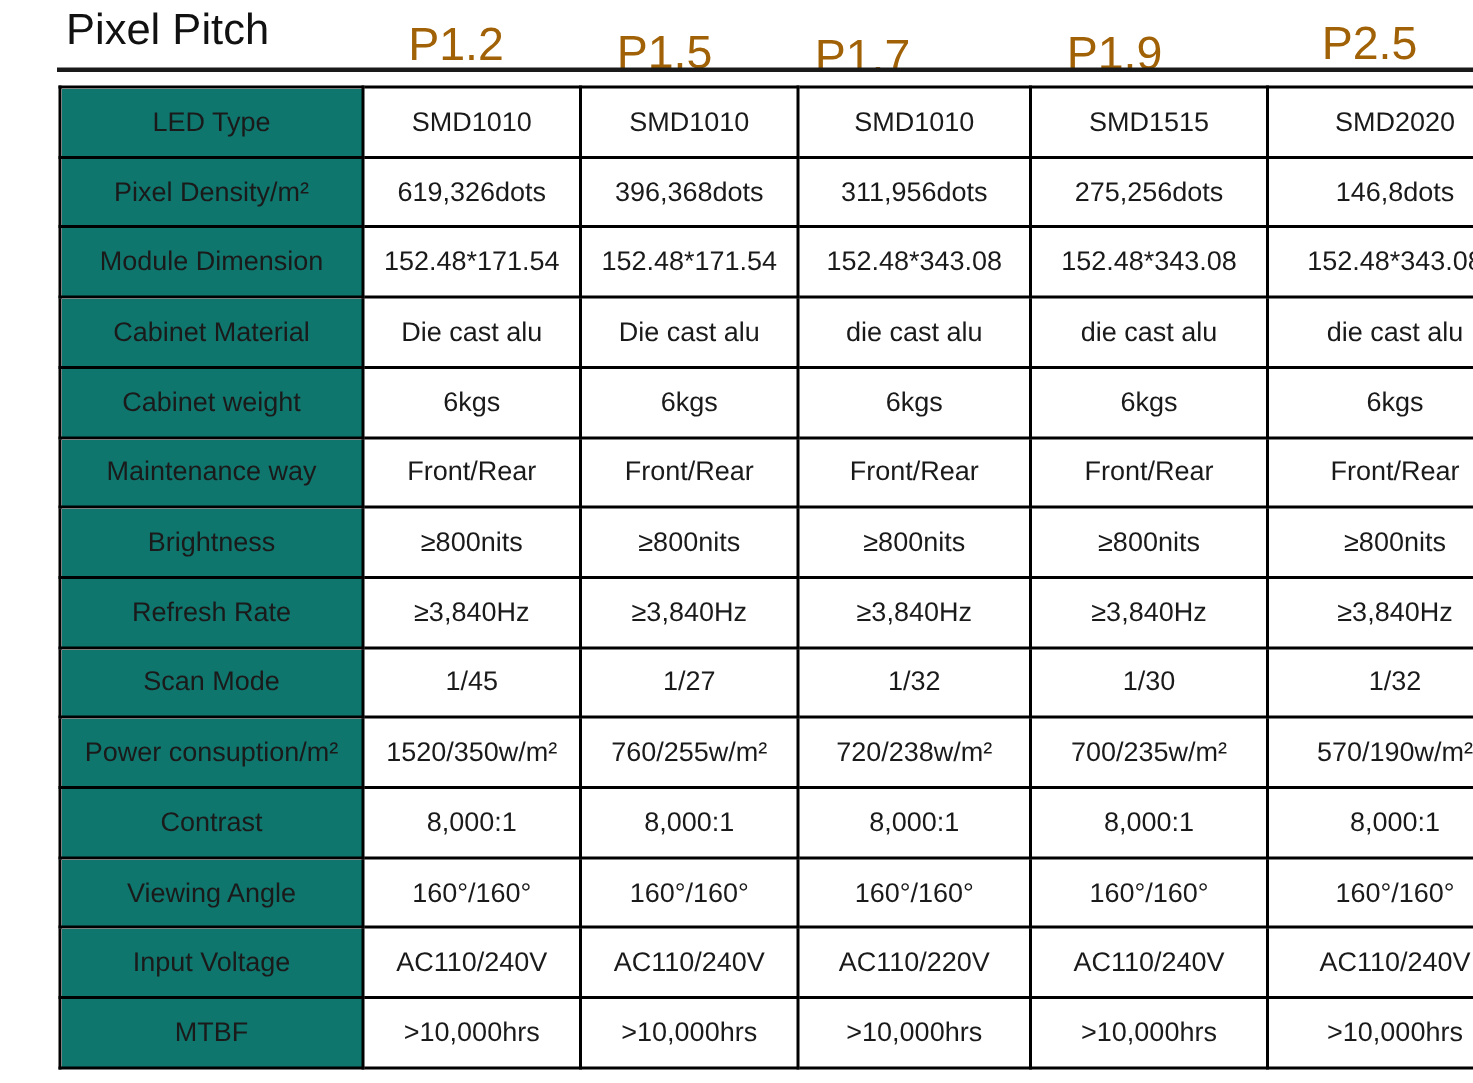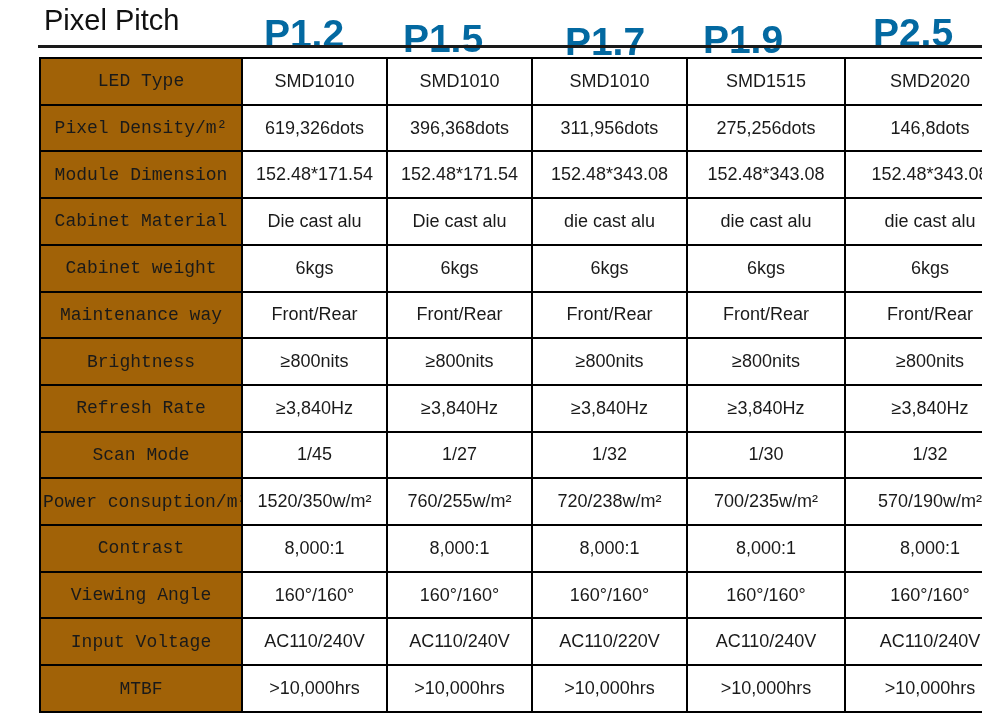--- a/index.html
+++ b/index.html
@@ -18,28 +18,28 @@
     left: 8px;
     top: 4px;
     font-size: 29px;
     font-weight: 500;
     color: #111111;
     white-space: nowrap;
   }
   .col-header {
     position: absolute;
     transform: translateX(-50%);
-    font-size: 39px;
-    font-weight: 700;
-    color: #0369a1;
+    font-size: 31px;
+    font-weight: 400;
+    color: #a16207;
     white-space: nowrap;
   }
   .ch-0 { left: 268px; top: 12px; }
   .ch-1 { left: 407px; top: 17px; text-align: right; }
-  .ch-2 { left: 569px; top: 20px; text-align: right; }
+  .ch-2 { left: 539px; top: 20px; text-align: right; }
   .ch-3 { left: 707px; top: 18px; }
   .ch-4 { left: 877px; top: 11px; }
   .underline {
     position: absolute;
     left: 2px;
     top: 45px;
     width: 973px;
     height: 3px;
     background: #1a1a1a;
   }
@@ -56,21 +56,21 @@
   table.spec td {
     border: 2px solid #000000;
     text-align: center;
     vertical-align: middle;
     font-size: 18px;
     padding: 0 2px;
     white-space: nowrap;
     overflow: hidden;
     color: #1a1a1a;
   }
-  td.label-cell { background: #a16207; font-family: Liberation Mono, monospace; }
+  td.label-cell { background: #0f766e; }
   td.value-cell { background: #ffffff; }
 </style>
 </head>
 <body>
 
 <div class="sheet">
 
   <div class="title">Pixel Pitch</div>
 
   <div class="col-header ch-0">P1.2</div>

